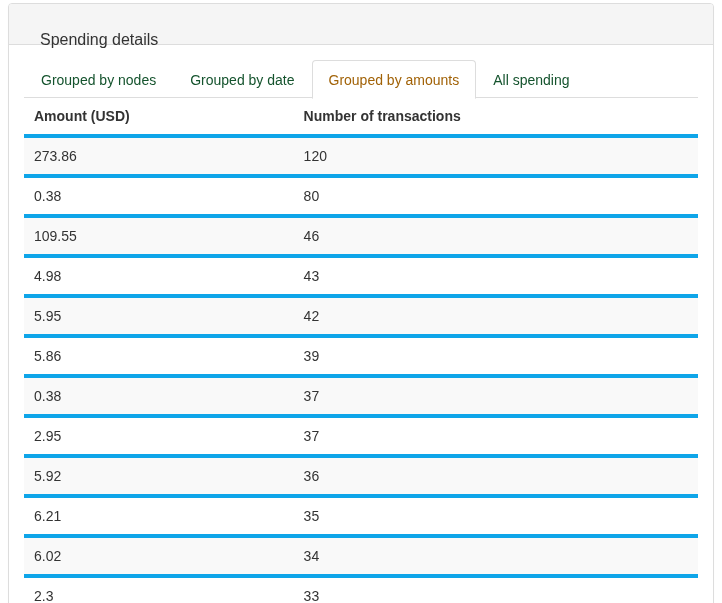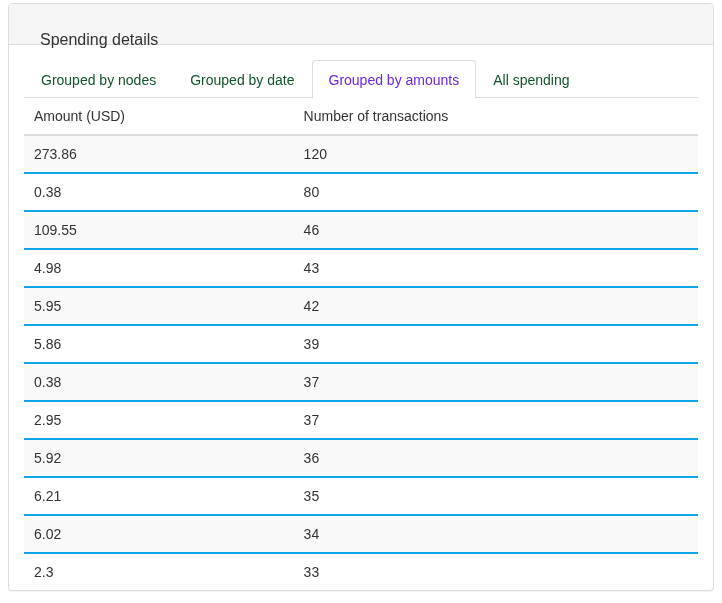--- a/index.html
+++ b/index.html
@@ -70,21 +70,21 @@
     color: #14532d;
     text-decoration: none;
     border: 1px solid transparent;
     border-radius: 4px 4px 0 0;
     box-sizing: border-box;
     height: 39px;
     white-space: nowrap;
   }
 
   .nav-tabs li.active a {
-    color: #6d28d9;
+    color: #a16207;
     background: #ffffff;
     border-color: #dddddd #dddddd transparent;
     cursor: default;
   }
 
   
   .table-wrap {
     width: 100%;
   }
 
@@ -93,28 +93,28 @@
     border-collapse: collapse;
     table-layout: fixed;
     font-size: 14px;
   }
 
   table.data-table th {
     text-align: left;
     padding: 8px 8px 8px 10px;
     border-bottom: 2px solid #dddddd;
     color: #333333;
-    font-weight: normal;
+    font-weight: bold;
     line-height: 20px;
     vertical-align: bottom;
   }
 
   table.data-table td {
     padding: 8px 8px 8px 10px;
-    border-top: 2px solid #0ea5e9;
+    border-top: 4px solid #0ea5e9;
     color: #333333;
     line-height: 20px;
     vertical-align: top;
   }
 
   table.data-table tbody tr:nth-child(odd) {
     background: #f9f9f9;
   }
 
   table.data-table tbody tr:nth-child(even) {

